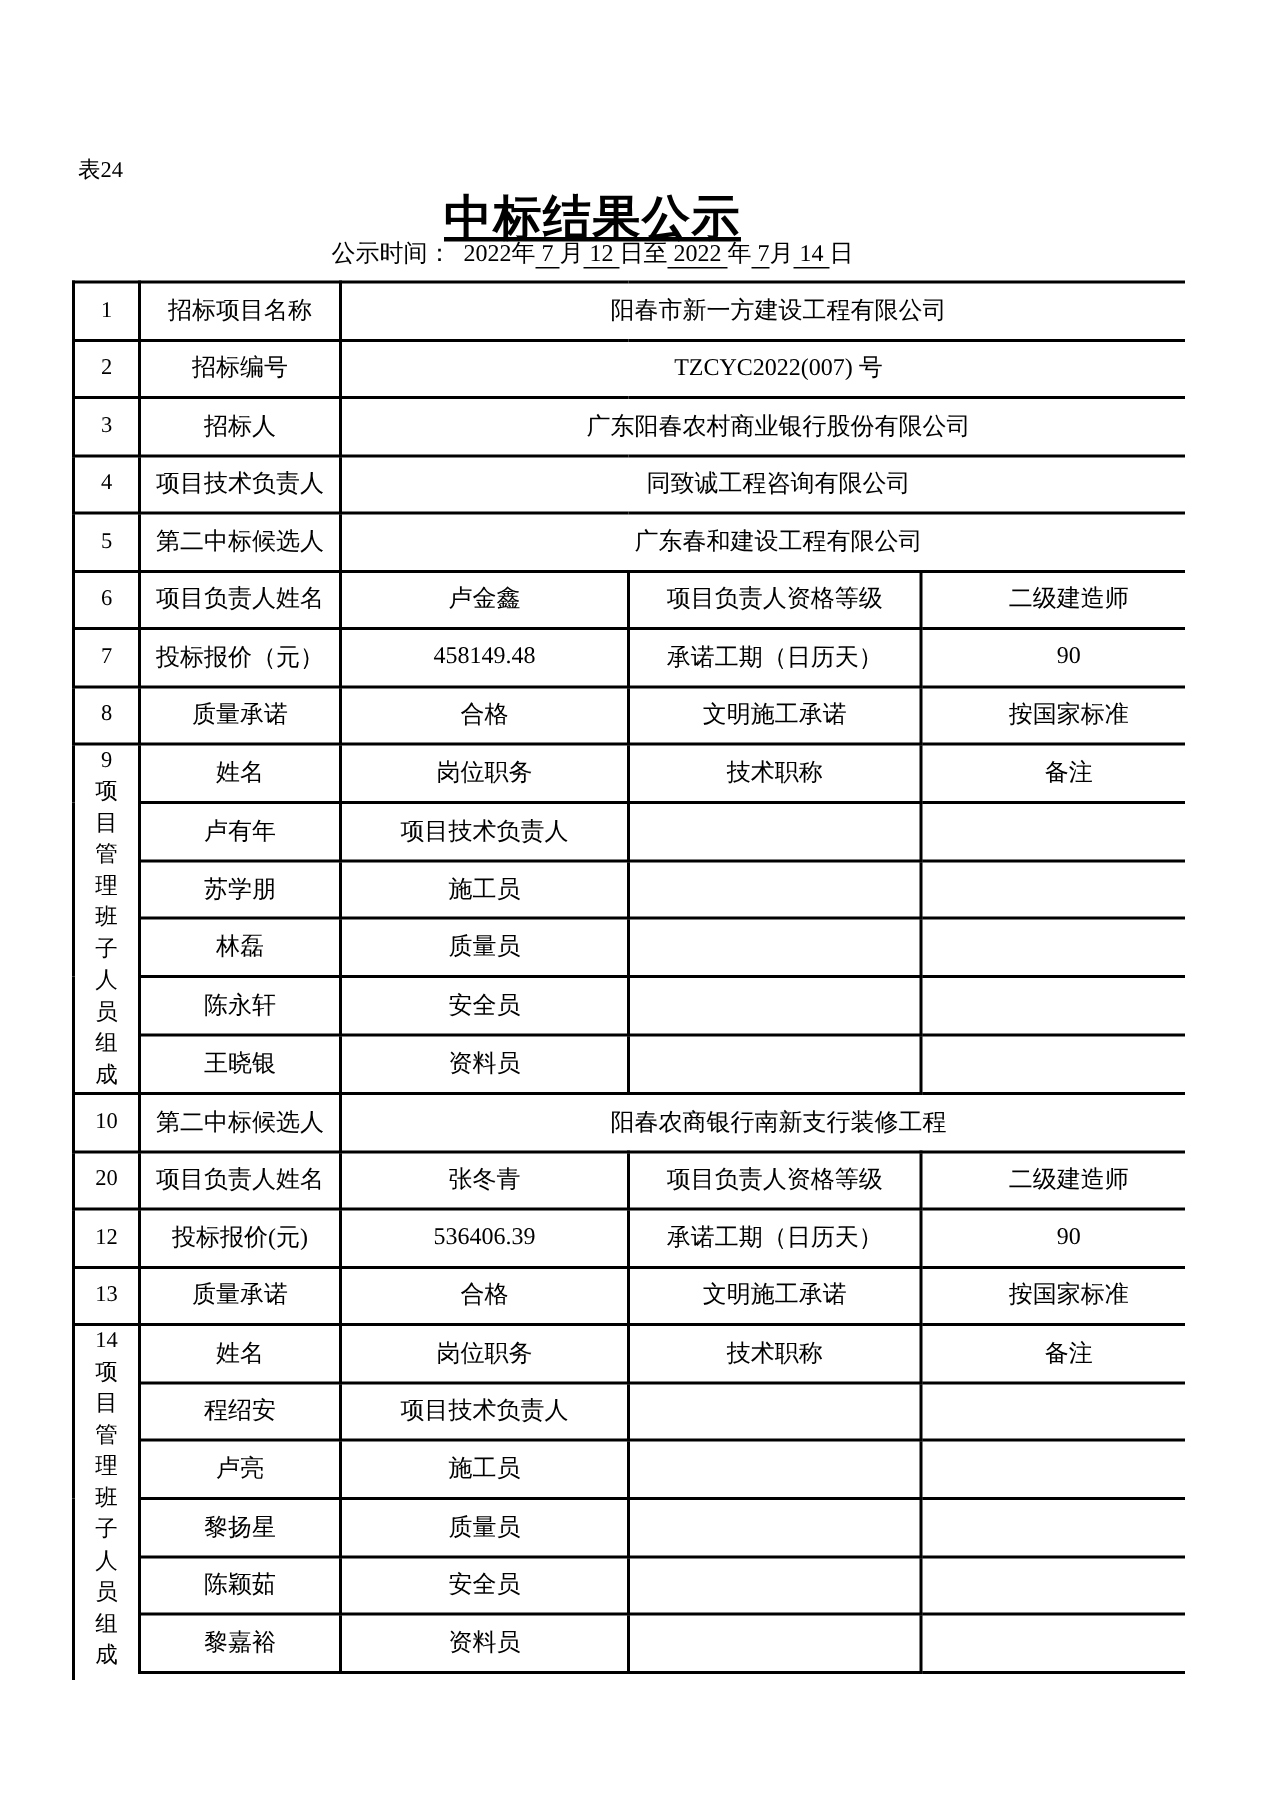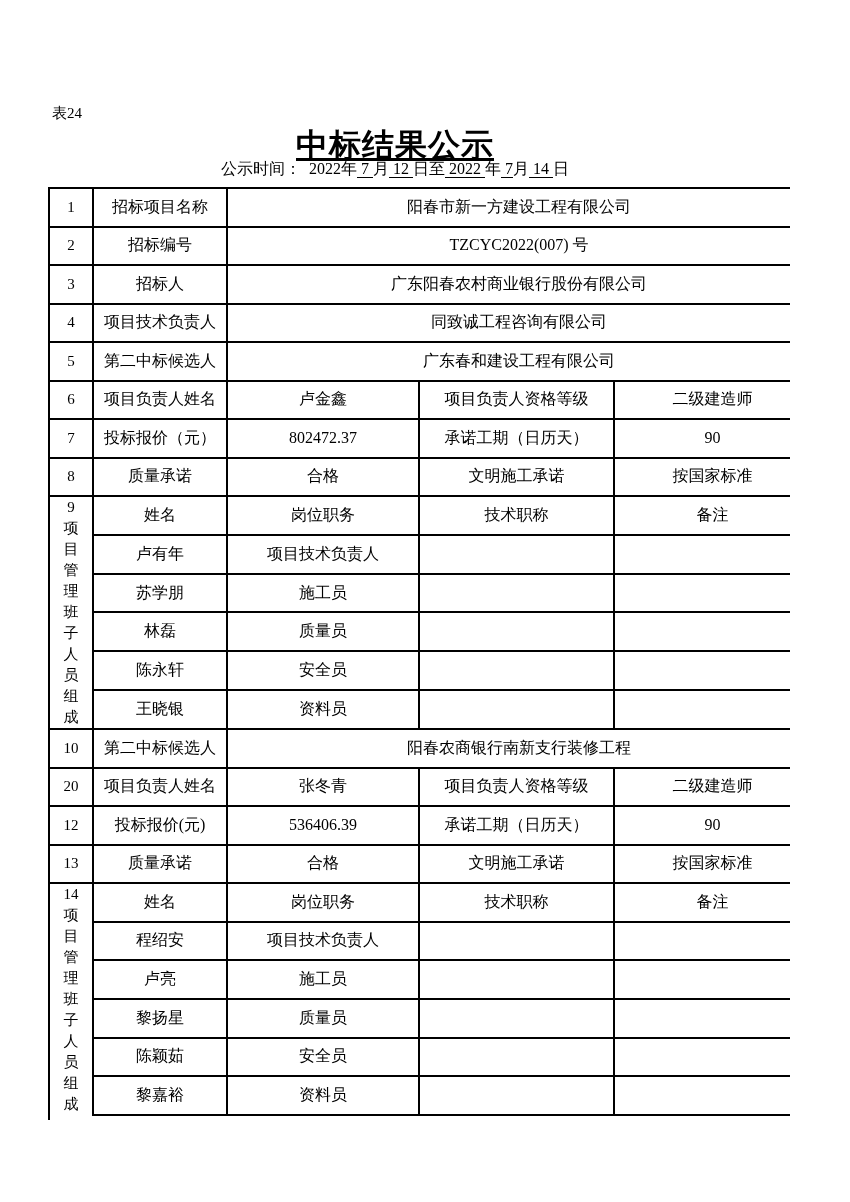--- a/index.html
+++ b/index.html
@@ -129,21 +129,21 @@
         <tr>
           <td class="num">6</td>
           <td>项目负责人姓名</td>
           <td>卢金鑫</td>
           <td>项目负责人资格等级</td>
           <td>二级建造师</td>
         </tr>
         <tr>
           <td class="num">7</td>
           <td>投标报价（元）</td>
-          <td>802472.37</td>
+          <td>458149.48</td>
           <td>承诺工期（日历天）</td>
           <td>90</td>
         </tr>
         <tr>
           <td class="num">8</td>
           <td>质量承诺</td>
           <td>合格</td>
           <td>文明施工承诺</td>
           <td>按国家标准</td>
         </tr>

